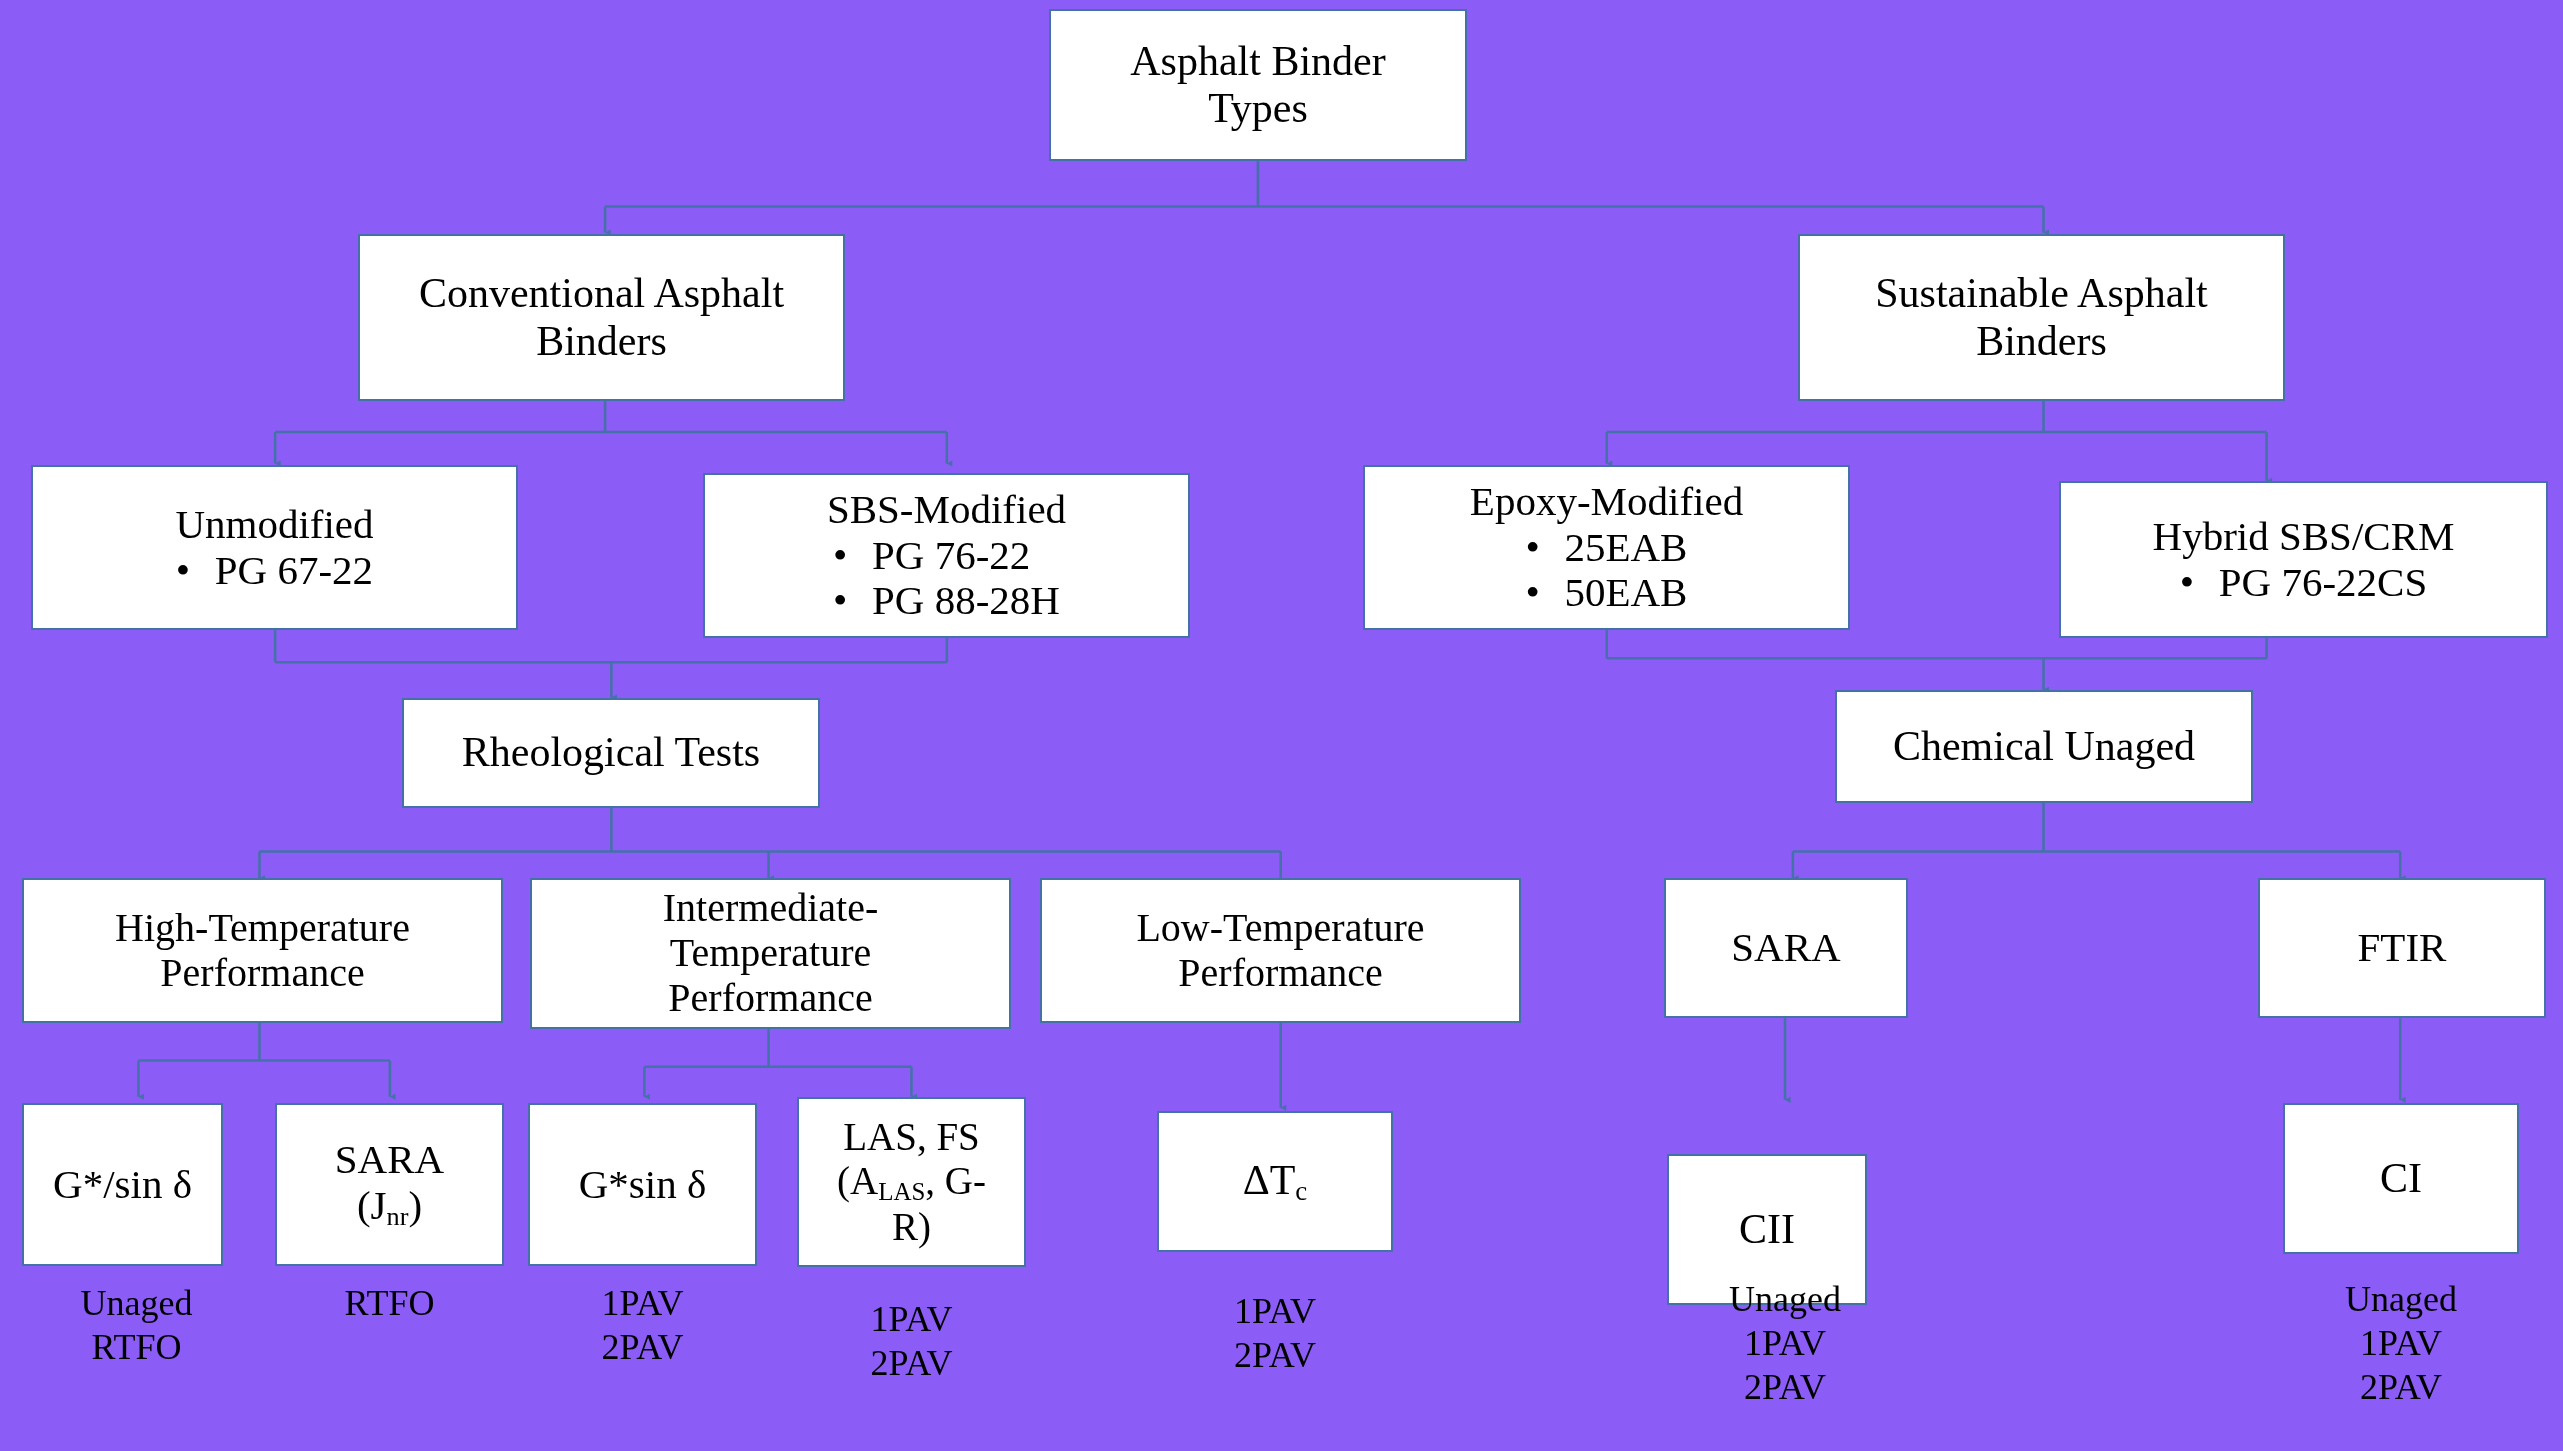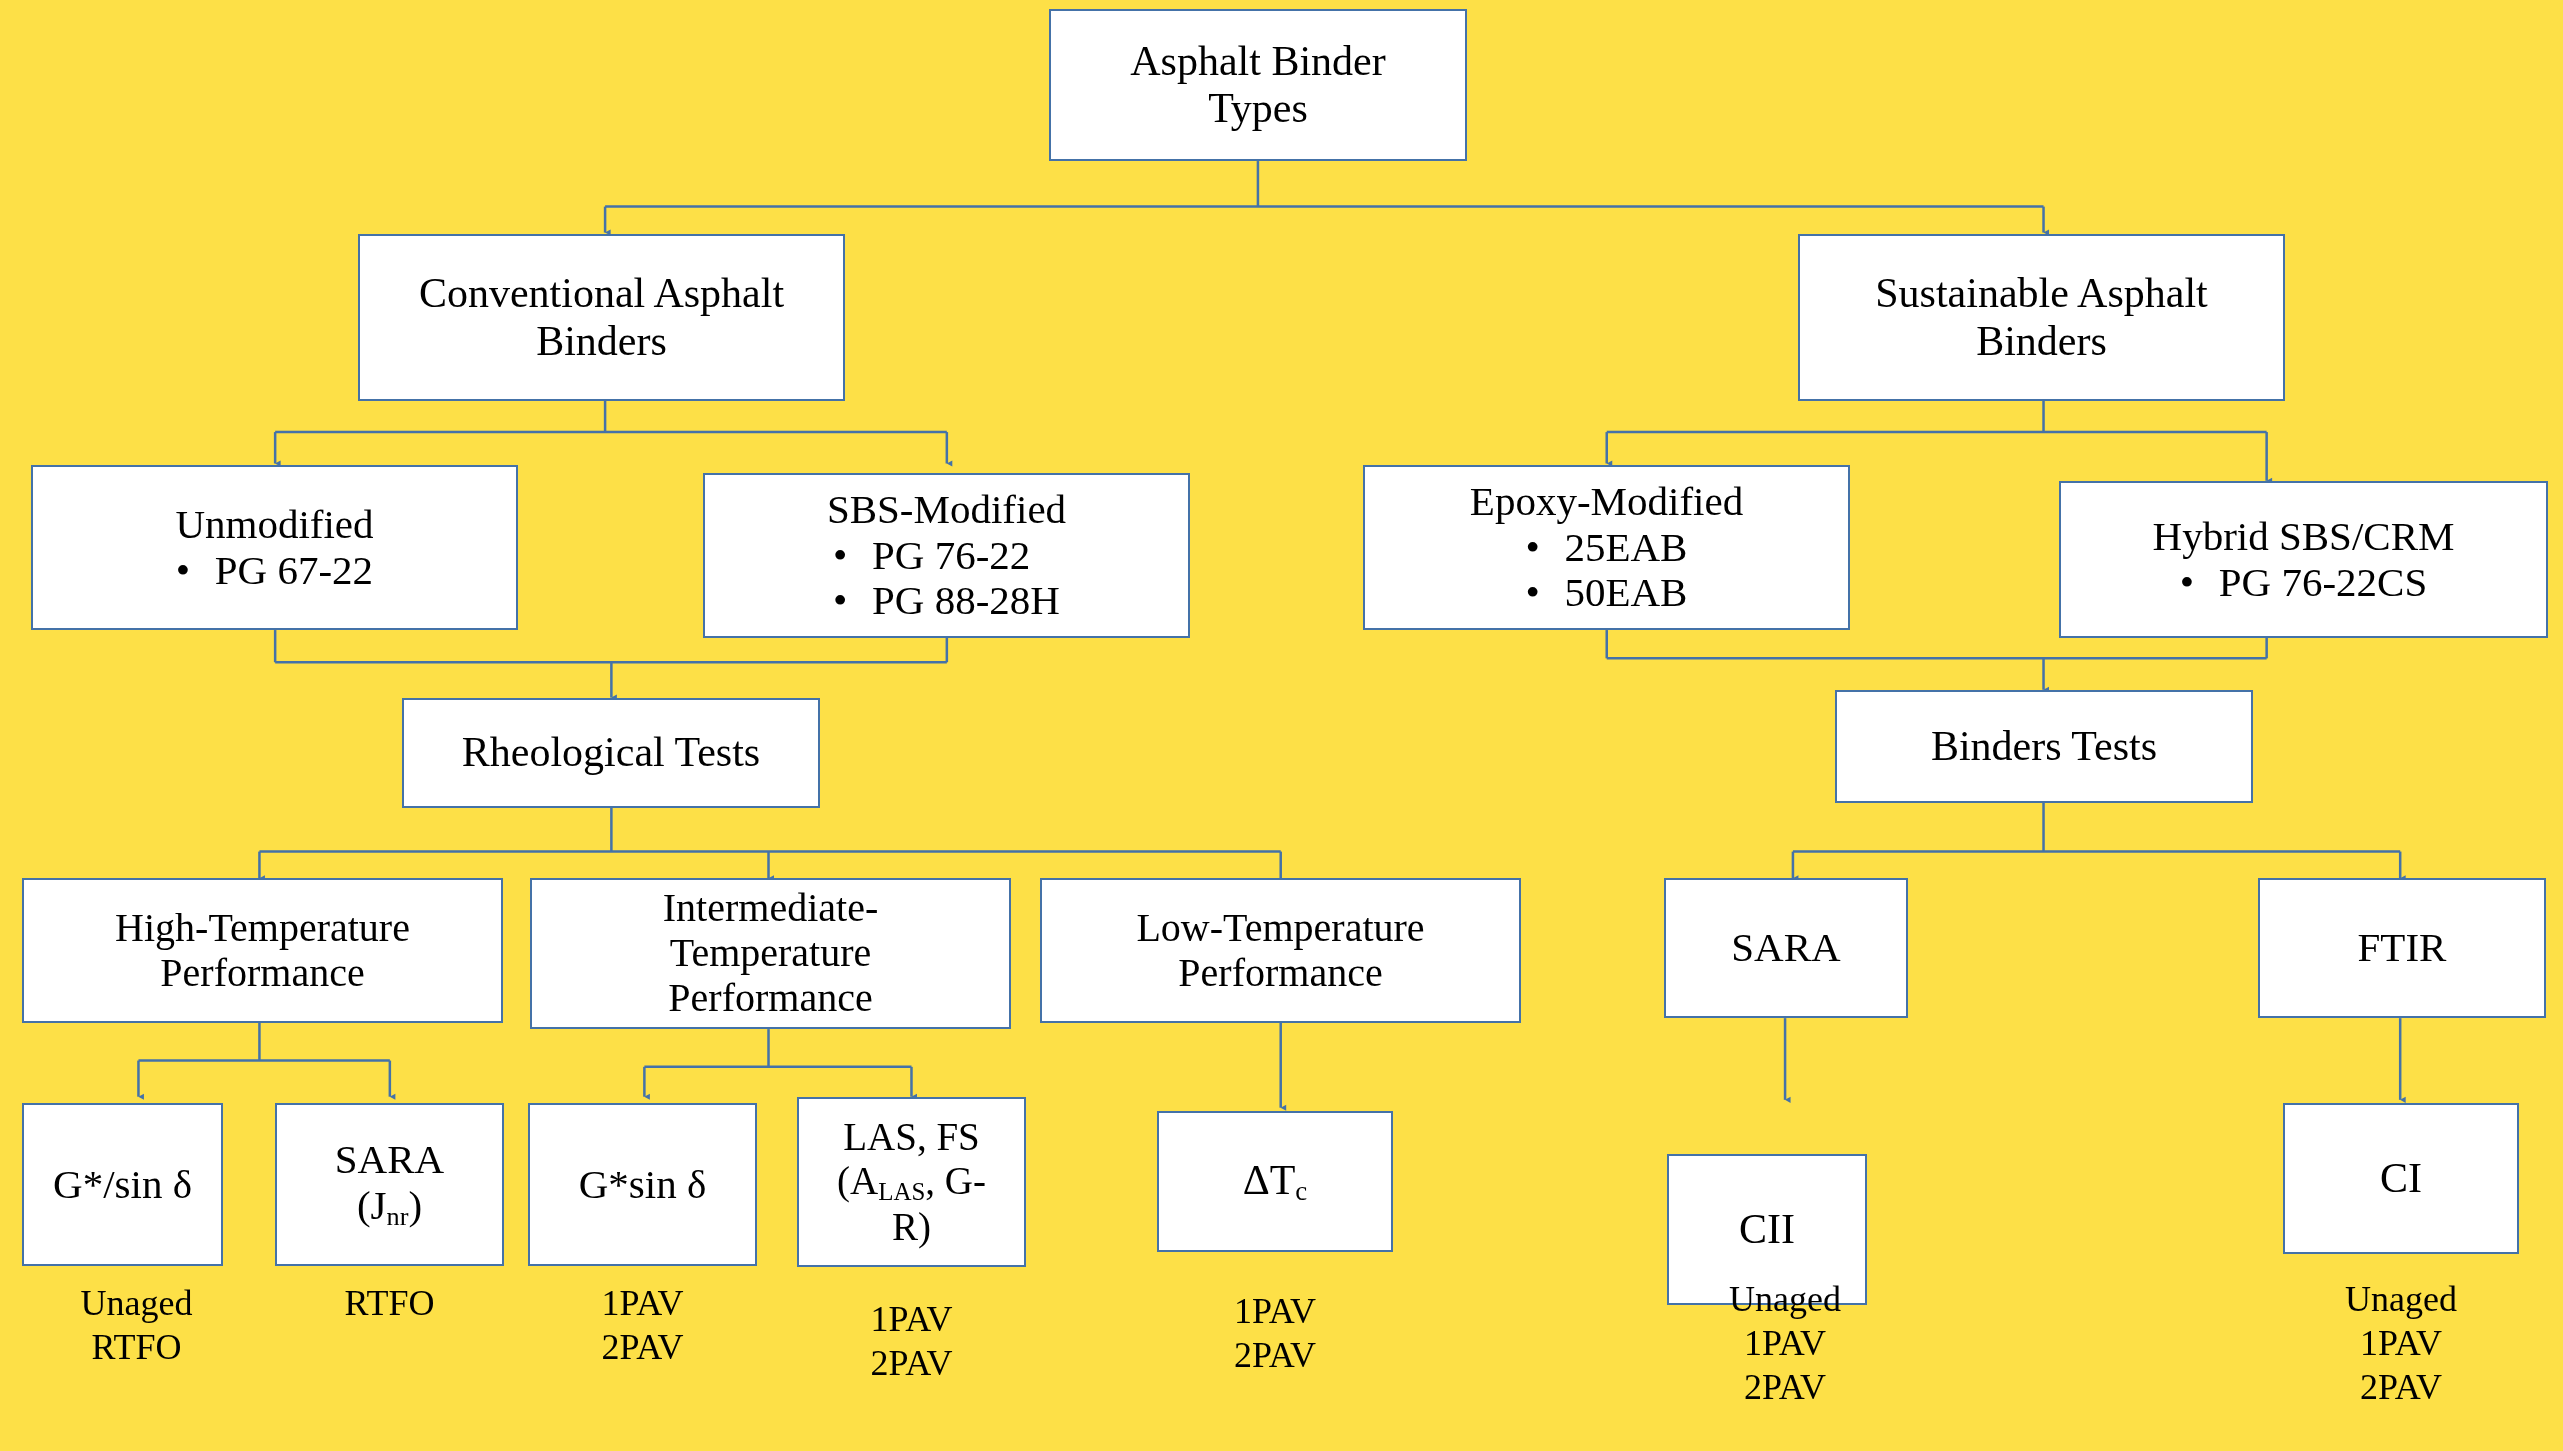--- a/index.html
+++ b/index.html
@@ -9,21 +9,21 @@
     background: #ffffff;
   }
   body {
     font-family: "Liberation Serif", "DejaVu Serif", serif;
     color: #000000;
   }
   #canvas {
     position: relative;
     width: 2563px;
     height: 1451px;
-    background: #fde047;
+    background: #8b5cf6;
     overflow: hidden;
   }
   #wires {
     position: absolute;
     left: 0;
     top: 0;
     width: 2563px;
     height: 1451px;
     pointer-events: none;
   }
@@ -183,21 +183,21 @@
     <ul class="bullets">
       <li>PG 76-22CS</li>
     </ul>
   </div>
 
   <div class="node" style="left:402px; top:698px; width:418px; height:110px; font-size:42px;">
     <span class="ttl">Rheological Tests</span>
   </div>
 
   <div class="node" style="left:1835px; top:690px; width:418px; height:113px; font-size:42px;">
-    <span class="ttl">Binders Tests</span>
+    <span class="ttl">Chemical Unaged</span>
   </div>
 
   <div class="node" style="left:22px; top:878px; width:481px; height:145px; font-size:40px;">
     <span class="ttl">High-Temperature
 Performance</span>
   </div>
 
   <div class="node" style="left:530px; top:878px; width:481px; height:151px; font-size:40px;">
     <span class="ttl">Intermediate-
 Temperature

